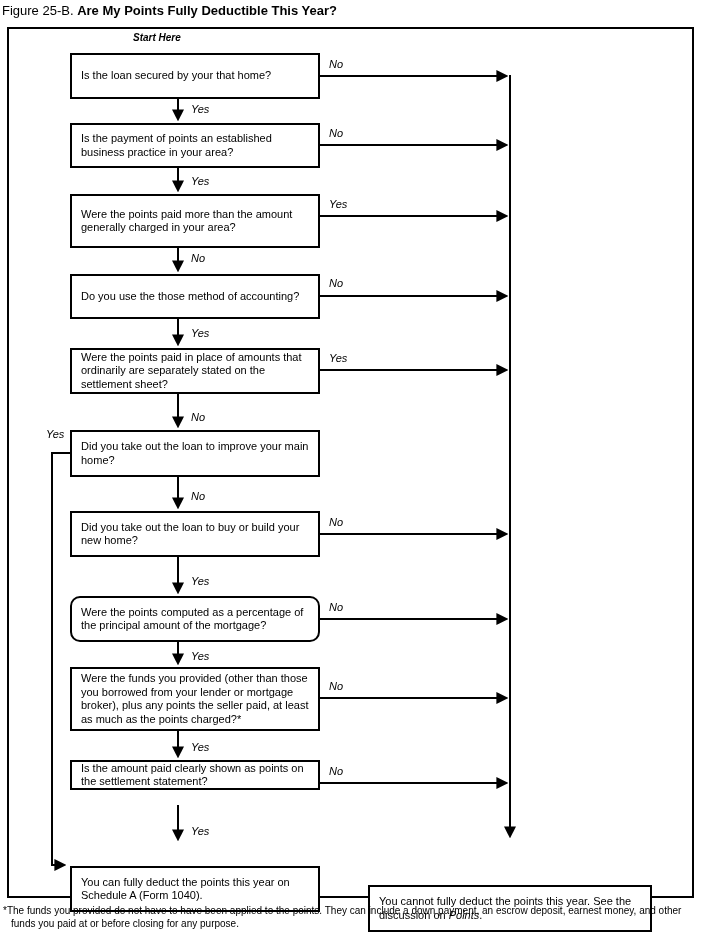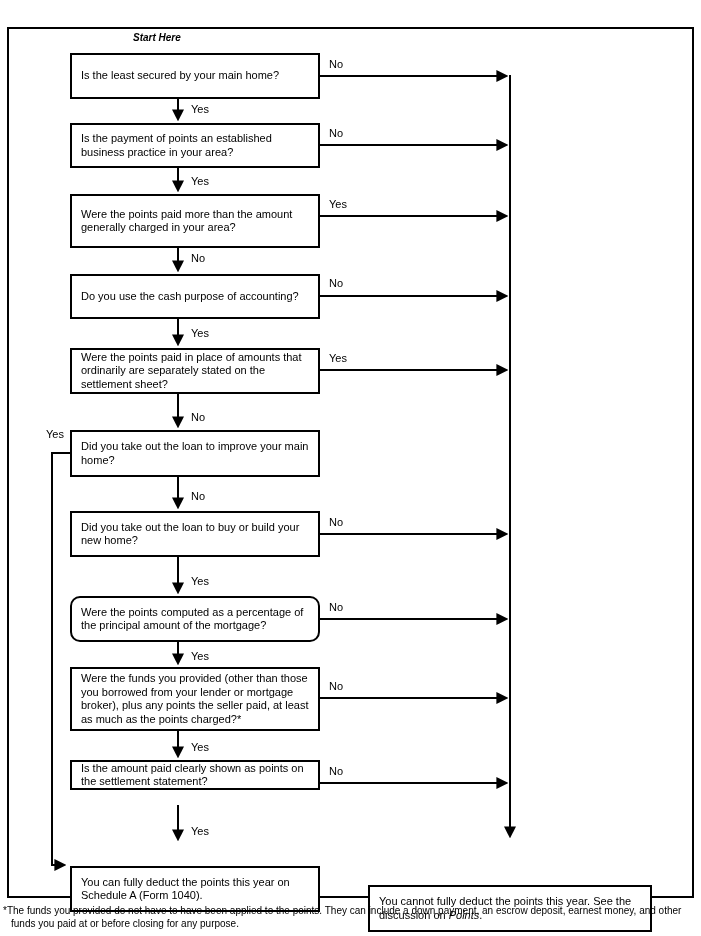--- a/index.html
+++ b/index.html
@@ -12,31 +12,35 @@
   .fig-title .t-main{font-weight:bold;}
   .outer-border{position:absolute;left:7px;top:27px;width:687px;height:871px;border:2px solid #000;box-sizing:border-box;}
   .start-here{position:absolute;left:133px;top:32px;font-size:10px;font-weight:bold;font-style:italic;}
   svg.arrows{position:absolute;left:0;top:0;}
   .node{
     position:absolute;left:70px;width:250px;border:2px solid #000;background:#fff;
     box-sizing:border-box;display:flex;align-items:center;
     font-size:11px;line-height:13.5px;padding:0 9px;
   }
   .node.terminal-right{left:368px;width:284px;margin-top:44px;}
-  .blabel{position:absolute;font-size:11px;white-space:nowrap;}
+  .blabel{position:absolute;font-size:11px;font-style:italic;white-space:nowrap;}
   .footnote{
     position:absolute;left:3px;top:905px;width:696px;
     font-size:10px;line-height:12.5px;padding-left:8px;text-indent:-8px;
   }
 </style>
 </head>
 <body>
 
 <div class="stage">
 
+  <div class="fig-title">
+    <span class="t-label">Figure 25-B.</span>
+    <span class="t-main">Are My Points Fully Deductible This Year?</span>
+  </div>
 
   <div class="outer-border"></div>
 
   <svg class="arrows" width="701" height="936" viewBox="0 0 701 936">
     <defs>
       <marker id="ah" viewBox="0 0 10 10" refX="8" refY="5" markerWidth="6" markerHeight="6" orient="auto">
         <path d="M0,0 L10,5 L0,10 z" fill="#000"></path>
       </marker>
     </defs>
     <g stroke="#000" stroke-width="2" fill="none">
@@ -68,30 +72,30 @@
         <line x1="178" y1="805" x2="178" y2="839" marker-end="url(#ah)"></line>
       </g>
 
       <path d="M70,453 L52,453 L52,865 L64,865" marker-end="url(#ah)"></path>
     </g>
   </svg>
 
   <div class="start-here">Start Here</div>
 
   <div class="node" style="top:53px;height:46px;">
-      <span>Is the least secured by your main home?</span>
+      <span>Is the loan secured by your that home?</span>
     </div>
   <div class="node" style="top:123px;height:45px;">
       <span>Is the payment of points an established business practice in your area?</span>
     </div>
   <div class="node" style="top:194px;height:54px;">
       <span>Were the points paid more than the amount generally charged in your area?</span>
     </div>
   <div class="node" style="top:274px;height:45px;">
-      <span>Do you use the cash purpose of accounting?</span>
+      <span>Do you use the those method of accounting?</span>
     </div>
   <div class="node" style="top:430px;height:47px;">
       <span>Did you take out the loan to improve your main home?</span>
     </div>
   <div class="node" style="top:348px;height:46px;">
       <span>Were the points paid in place of amounts that ordinarily are separately stated on the settlement sheet?</span>
     </div>
   <div class="node" style="top:511px;height:46px;">
       <span>Did you take out the loan to buy or build your new home?</span>
     </div>

